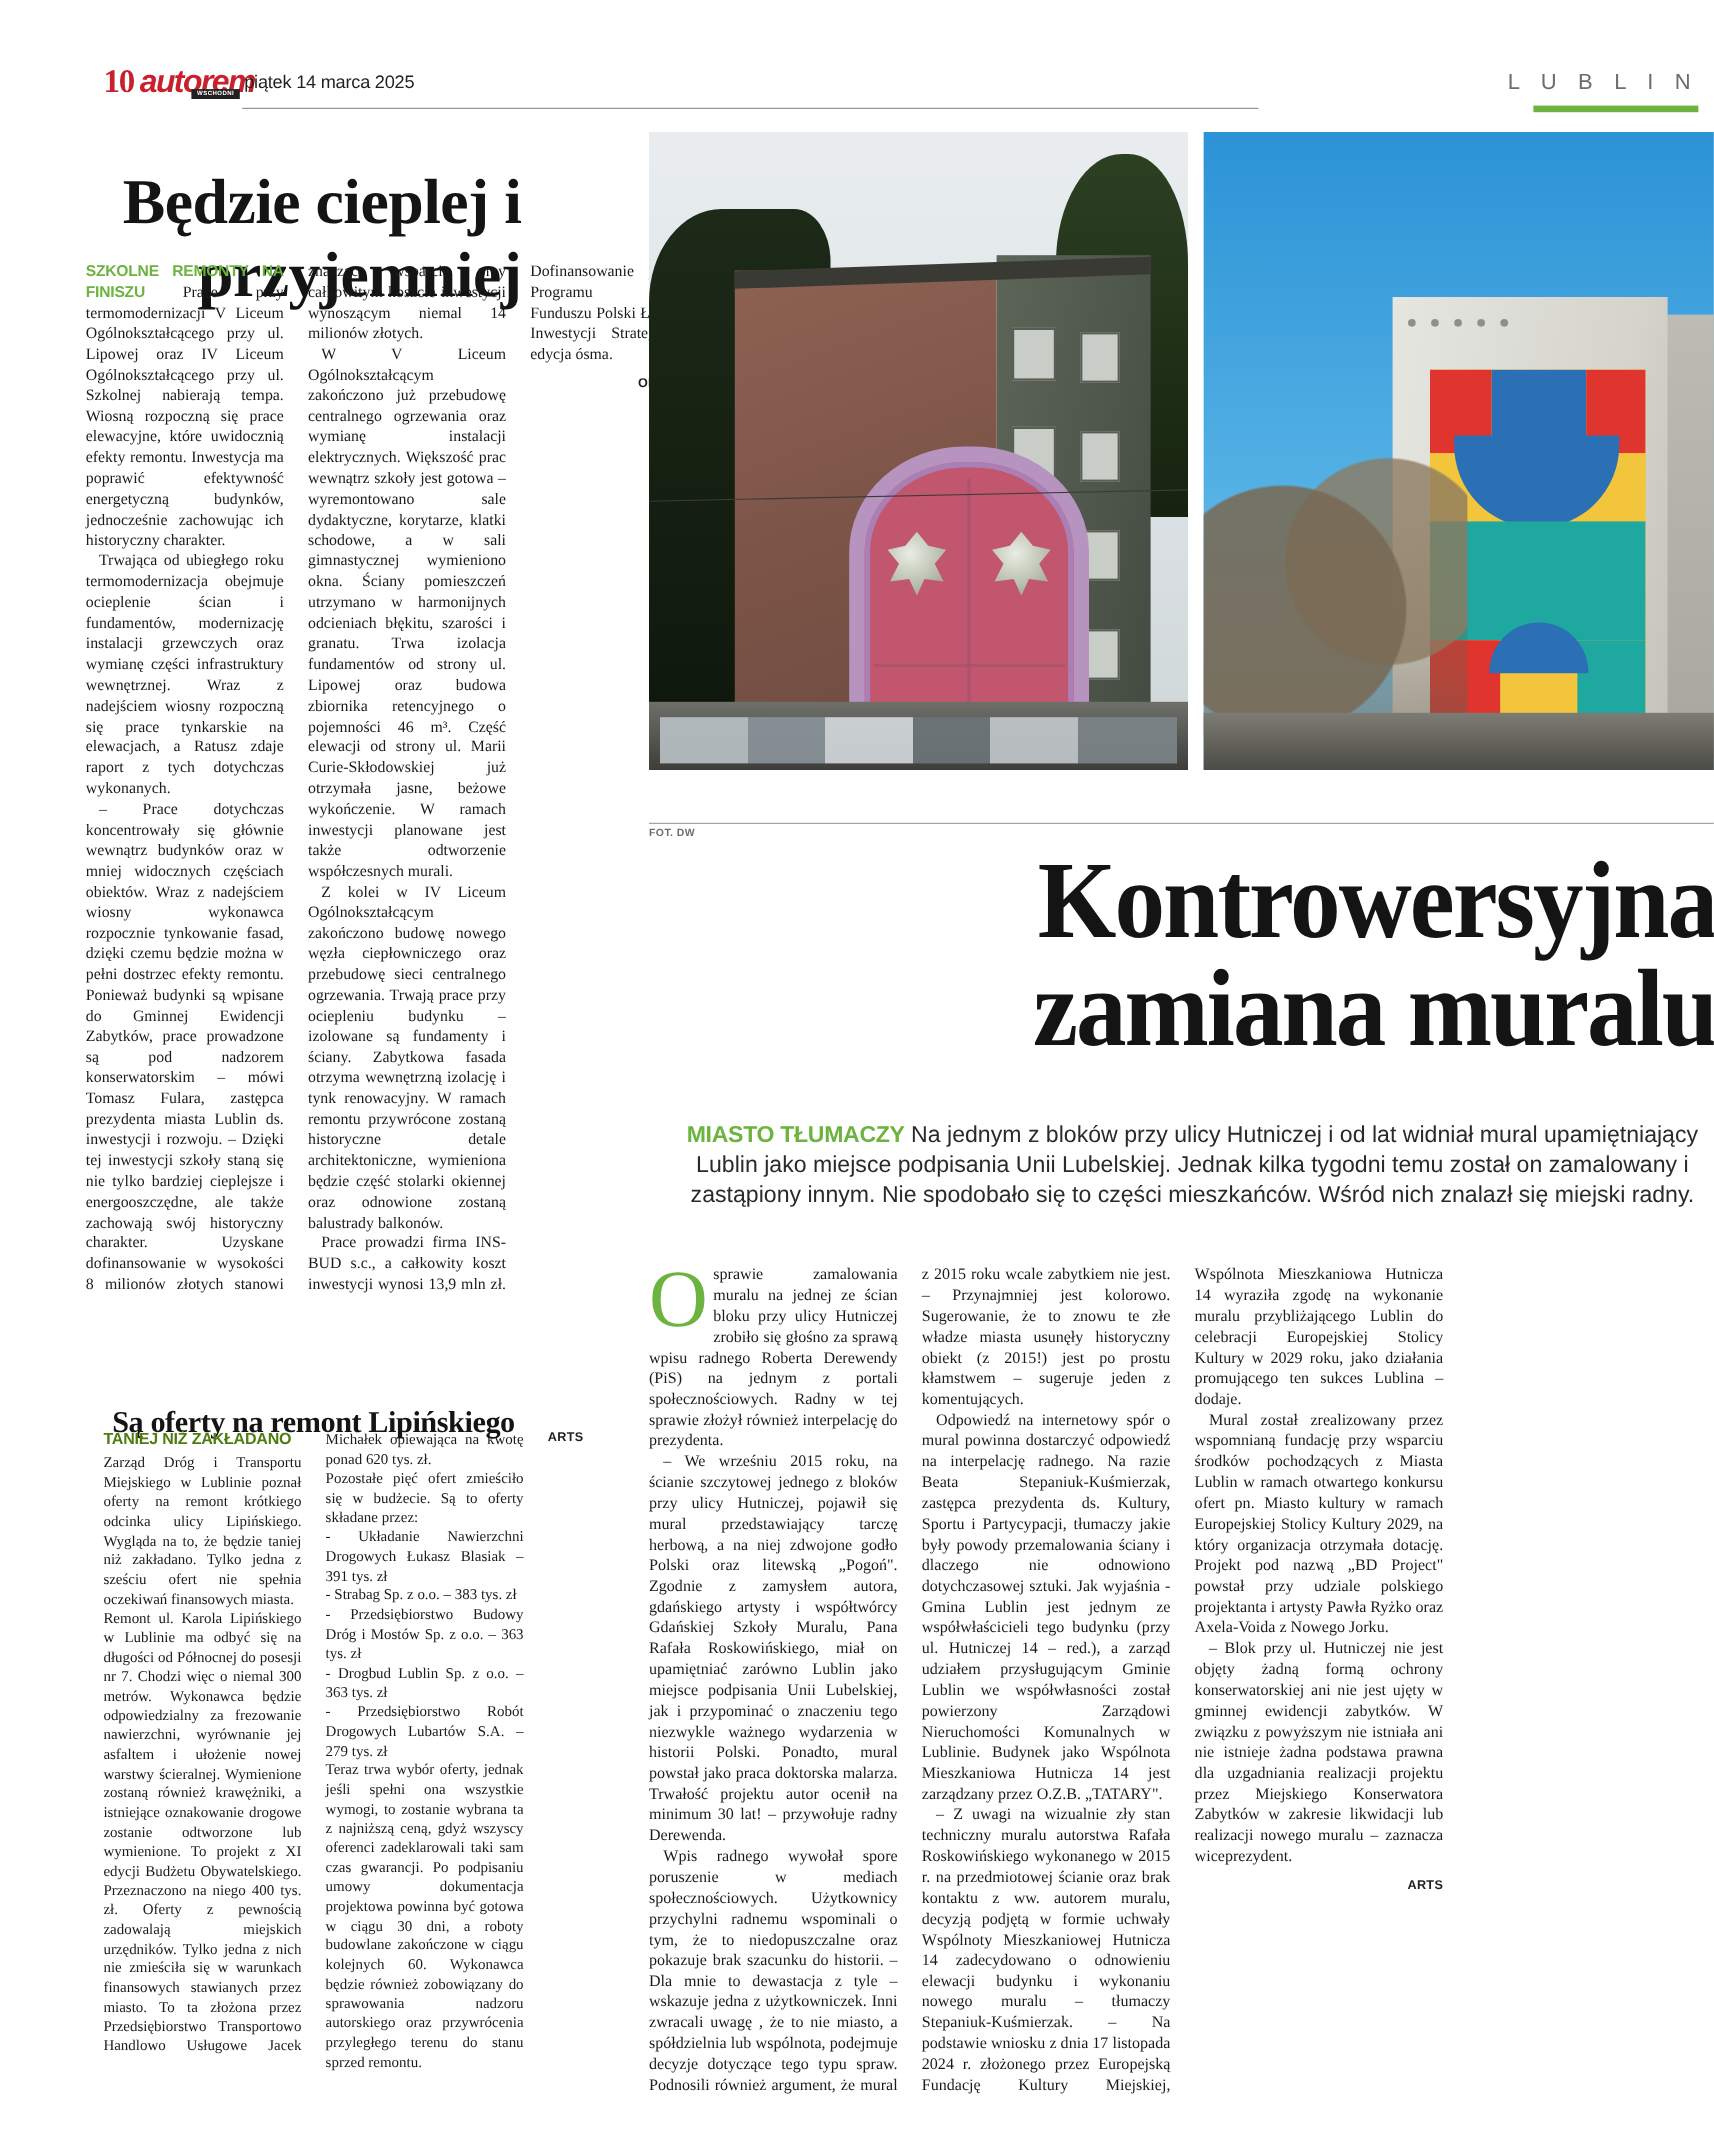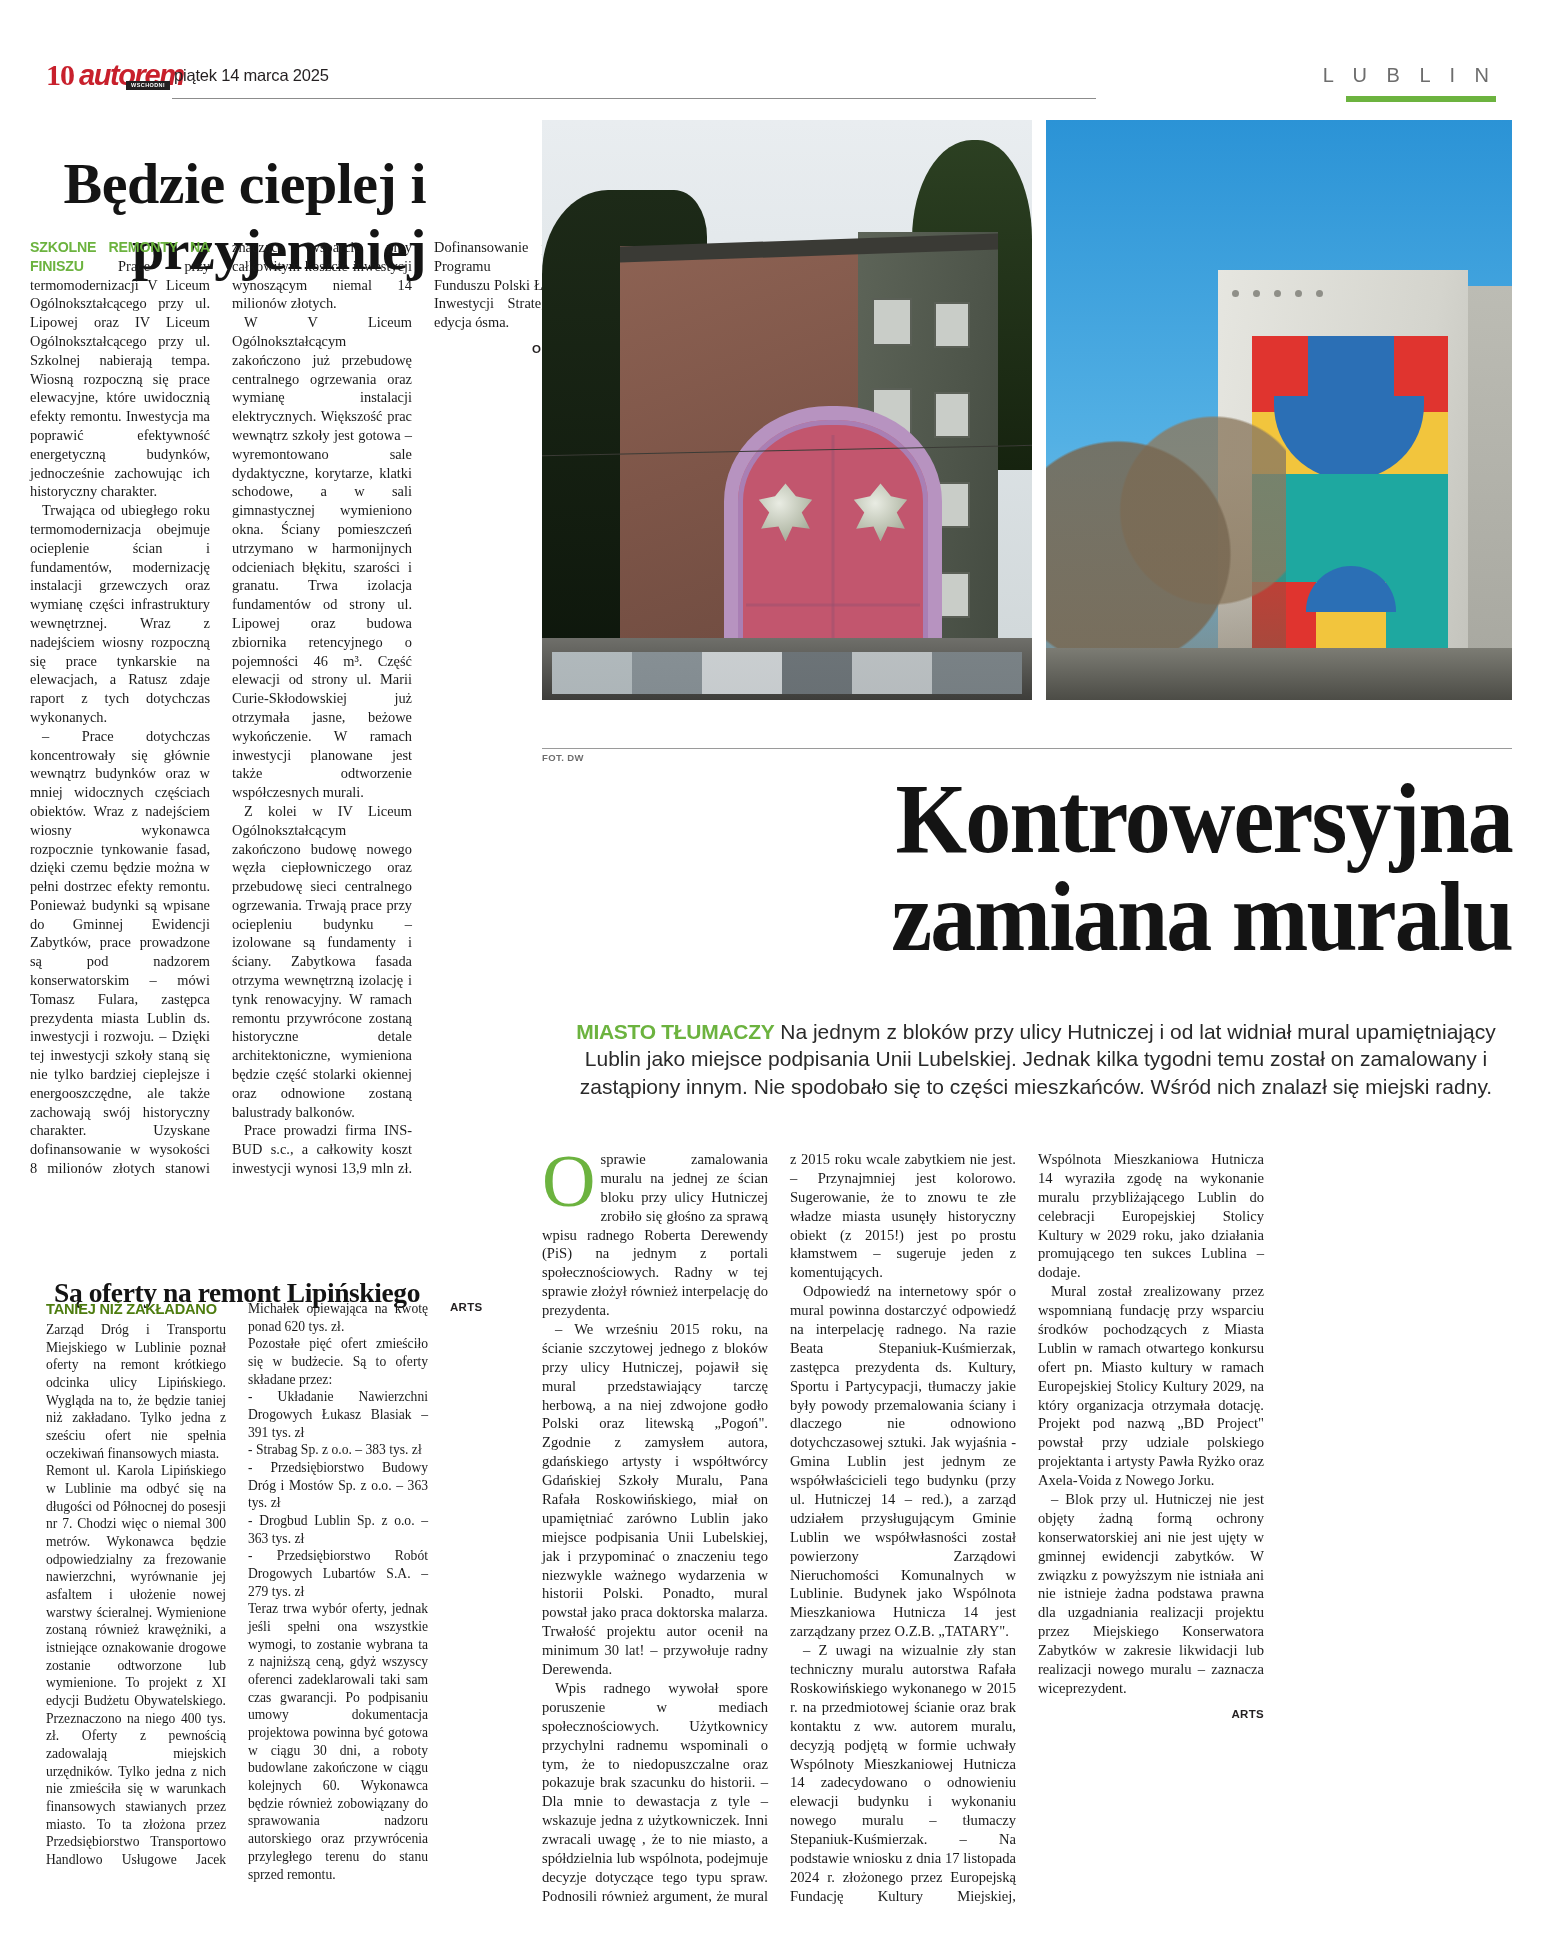--- a/index.html
+++ b/index.html
@@ -14,20 +14,21 @@
     color: #1a1a1a;
     overflow: hidden;
     position: relative;
   }
   .page {
     position: relative;
     width: 1476px;
     height: 1947px;
     padding: 16px;
     box-sizing: border-box;
+    margin-left: 48px;
   }
 
   
   .masthead {
     position: absolute;
     left: 46px;
     top: 60px;
     width: 1466px;
     height: 42px;
   }

